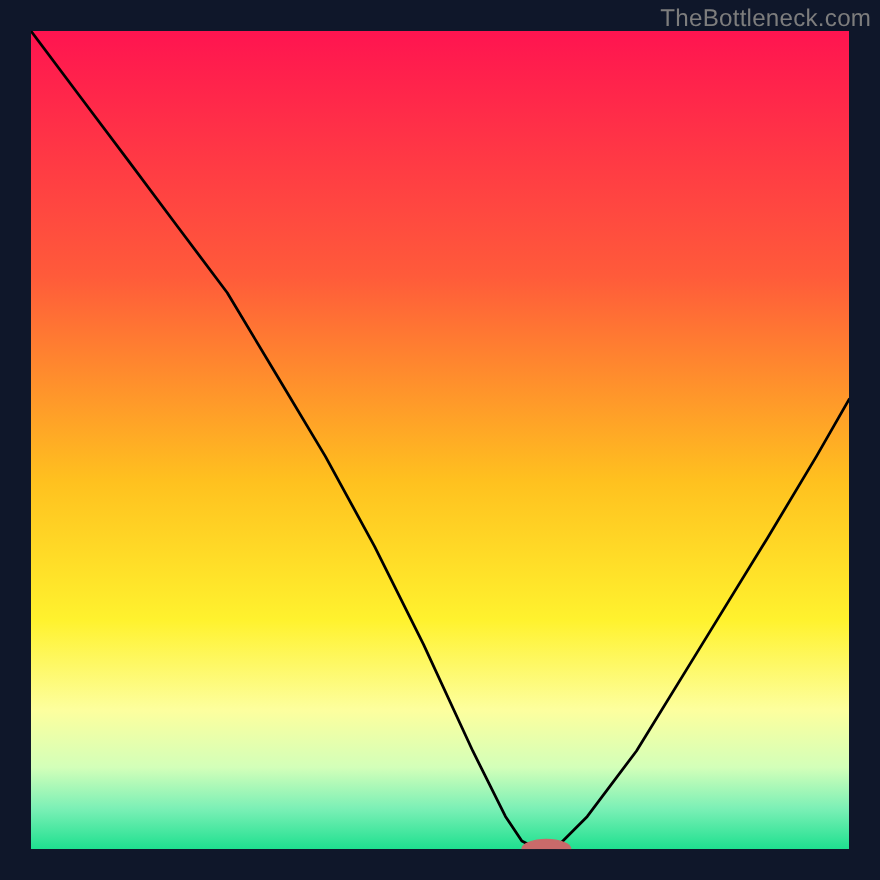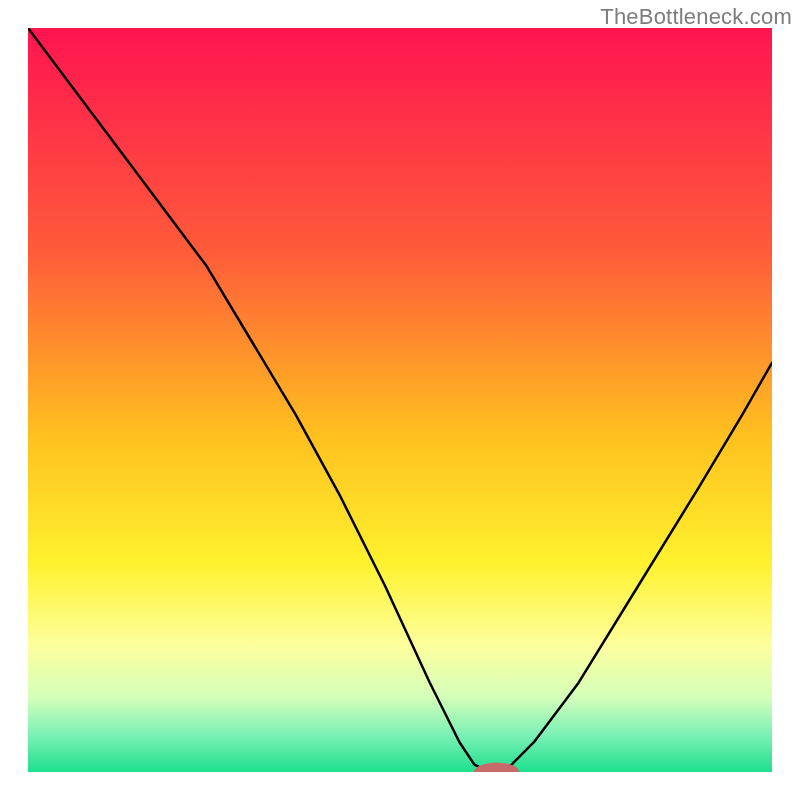--- a/index.html
+++ b/index.html
@@ -8,21 +8,21 @@
     width: 800px;
     height: 800px;
     overflow: hidden;
     background: #000;
     font-family: Arial, Helvetica, sans-serif;
   }
   .frame {
     position: relative;
     width: 800px;
     height: 800px;
-    background: #ffffff;
+    background: #0f172a;
   }
   .plot-area {
     position: absolute;
     left: 28px;
     top: 28px;
     width: 744px;
     height: 744px;
     overflow: hidden;
   }
   .watermark {

